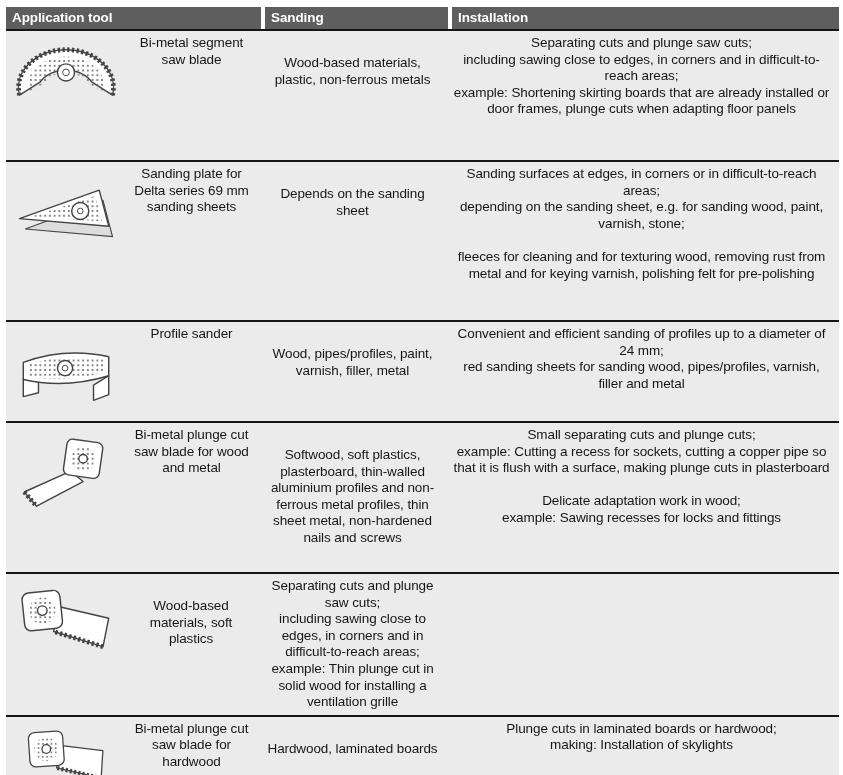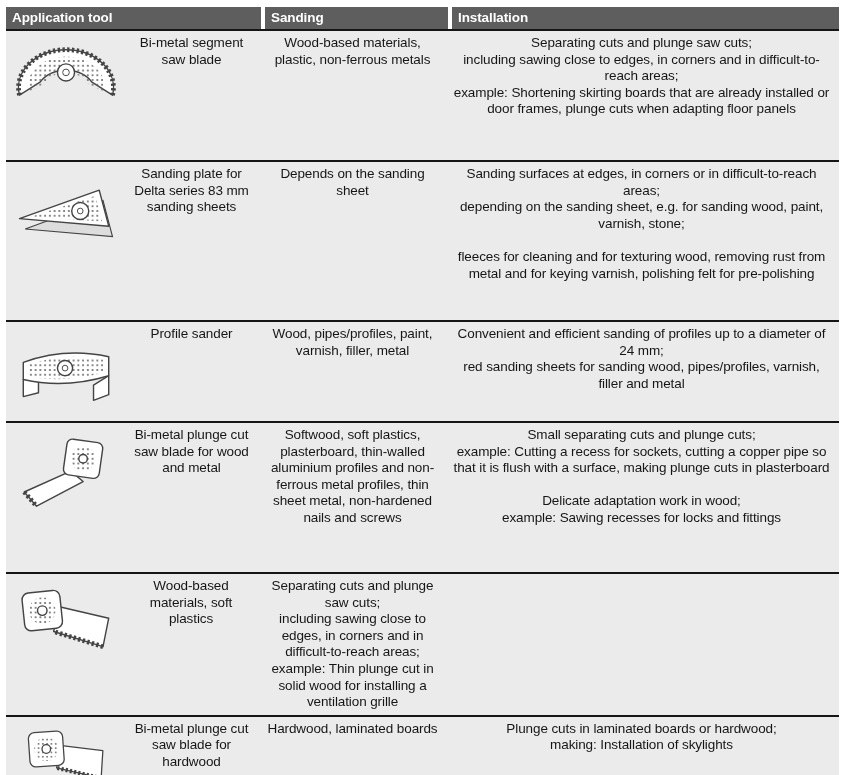--- a/index.html
+++ b/index.html
@@ -13,21 +13,21 @@
        padding:3px 6px 4px 6px;letter-spacing:-0.1px;}
 
   
   .row{display:grid;grid-template-columns:119px 136px 187px 1fr;
        background:#ebebeb;border-top:2px solid #151515;text-align:center;}
   .r1{min-height:129px}.r2{min-height:158px}.r3{min-height:99px}
   .r4{min-height:149px}.r5{min-height:107px}.r6{min-height:77px}
   .cell{font-size:13.5px;line-height:16.6px;letter-spacing:-0.1px;}
   .cell-img{display:flex;justify-content:center;align-items:flex-start;padding-top:8px;}
   .cell-tool{padding:4px 6px 4px 3px;}
-  .cell-mat{padding:4px 8px 4px 4px;white-space:pre-line;}
+  .cell-mat{padding:4px 8px 4px 4px;white-space:pre-line;margin-top:20px;}
   .cell-app{padding:4px 8px 4px 4px;white-space:pre-line;}
 
   .stub{height:6px;background:#ebebeb;border-top:2px solid #151515;border-bottom:2px solid #151515;}
 
   svg.tool{display:block;}
   .ln{fill:#fff;stroke:#444;stroke-width:1.5;stroke-linejoin:round;}
   .thin{fill:none;stroke:#444;stroke-width:1;}
   .teeth{fill:none;stroke:#444;stroke-width:5;stroke-dasharray:2.5 2.5;}
   .dotfill{fill:url(#dots);stroke:none;}
 </style>
@@ -71,21 +71,21 @@
     <div class="row r2">
       <div class="cell cell-img">
         <svg class="tool" width="112" height="82" viewBox="0 0 118 84">
           <path d="M16,61 L98,31 L108,69 Z" fill="#ddd" stroke="#444" stroke-width="1.2"></path>
           <path class="ln" d="M10,50 L94,20 L104,58 Z"></path>
           <path class="dotfill" d="M22,48 L90,26 L97,53 Z"></path>
           <circle class="ln" cx="74" cy="42" r="9"></circle>
           <circle class="thin" cx="74" cy="42" r="3"></circle>
         </svg>
       </div>
-      <div class="cell cell-tool">Sanding plate for Delta series 83 mm sanding sheets</div>
+      <div class="cell cell-tool">Sanding plate for Delta series 69 mm sanding sheets</div>
       <div class="cell cell-mat">Depends on the sanding sheet</div>
       <div class="cell cell-app">Sanding surfaces at edges, in corners or in difficult-to-reach areas;
 depending on the sanding sheet, e.g. for sanding wood, paint, varnish, stone;
 
 fleeces for cleaning and for texturing wood, removing rust from metal and for keying varnish, polishing felt for pre-polishing</div>
     </div>
 
     <div class="row r3">
       <div class="cell cell-img">
         <svg class="tool" width="112" height="80" viewBox="0 0 118 84">

